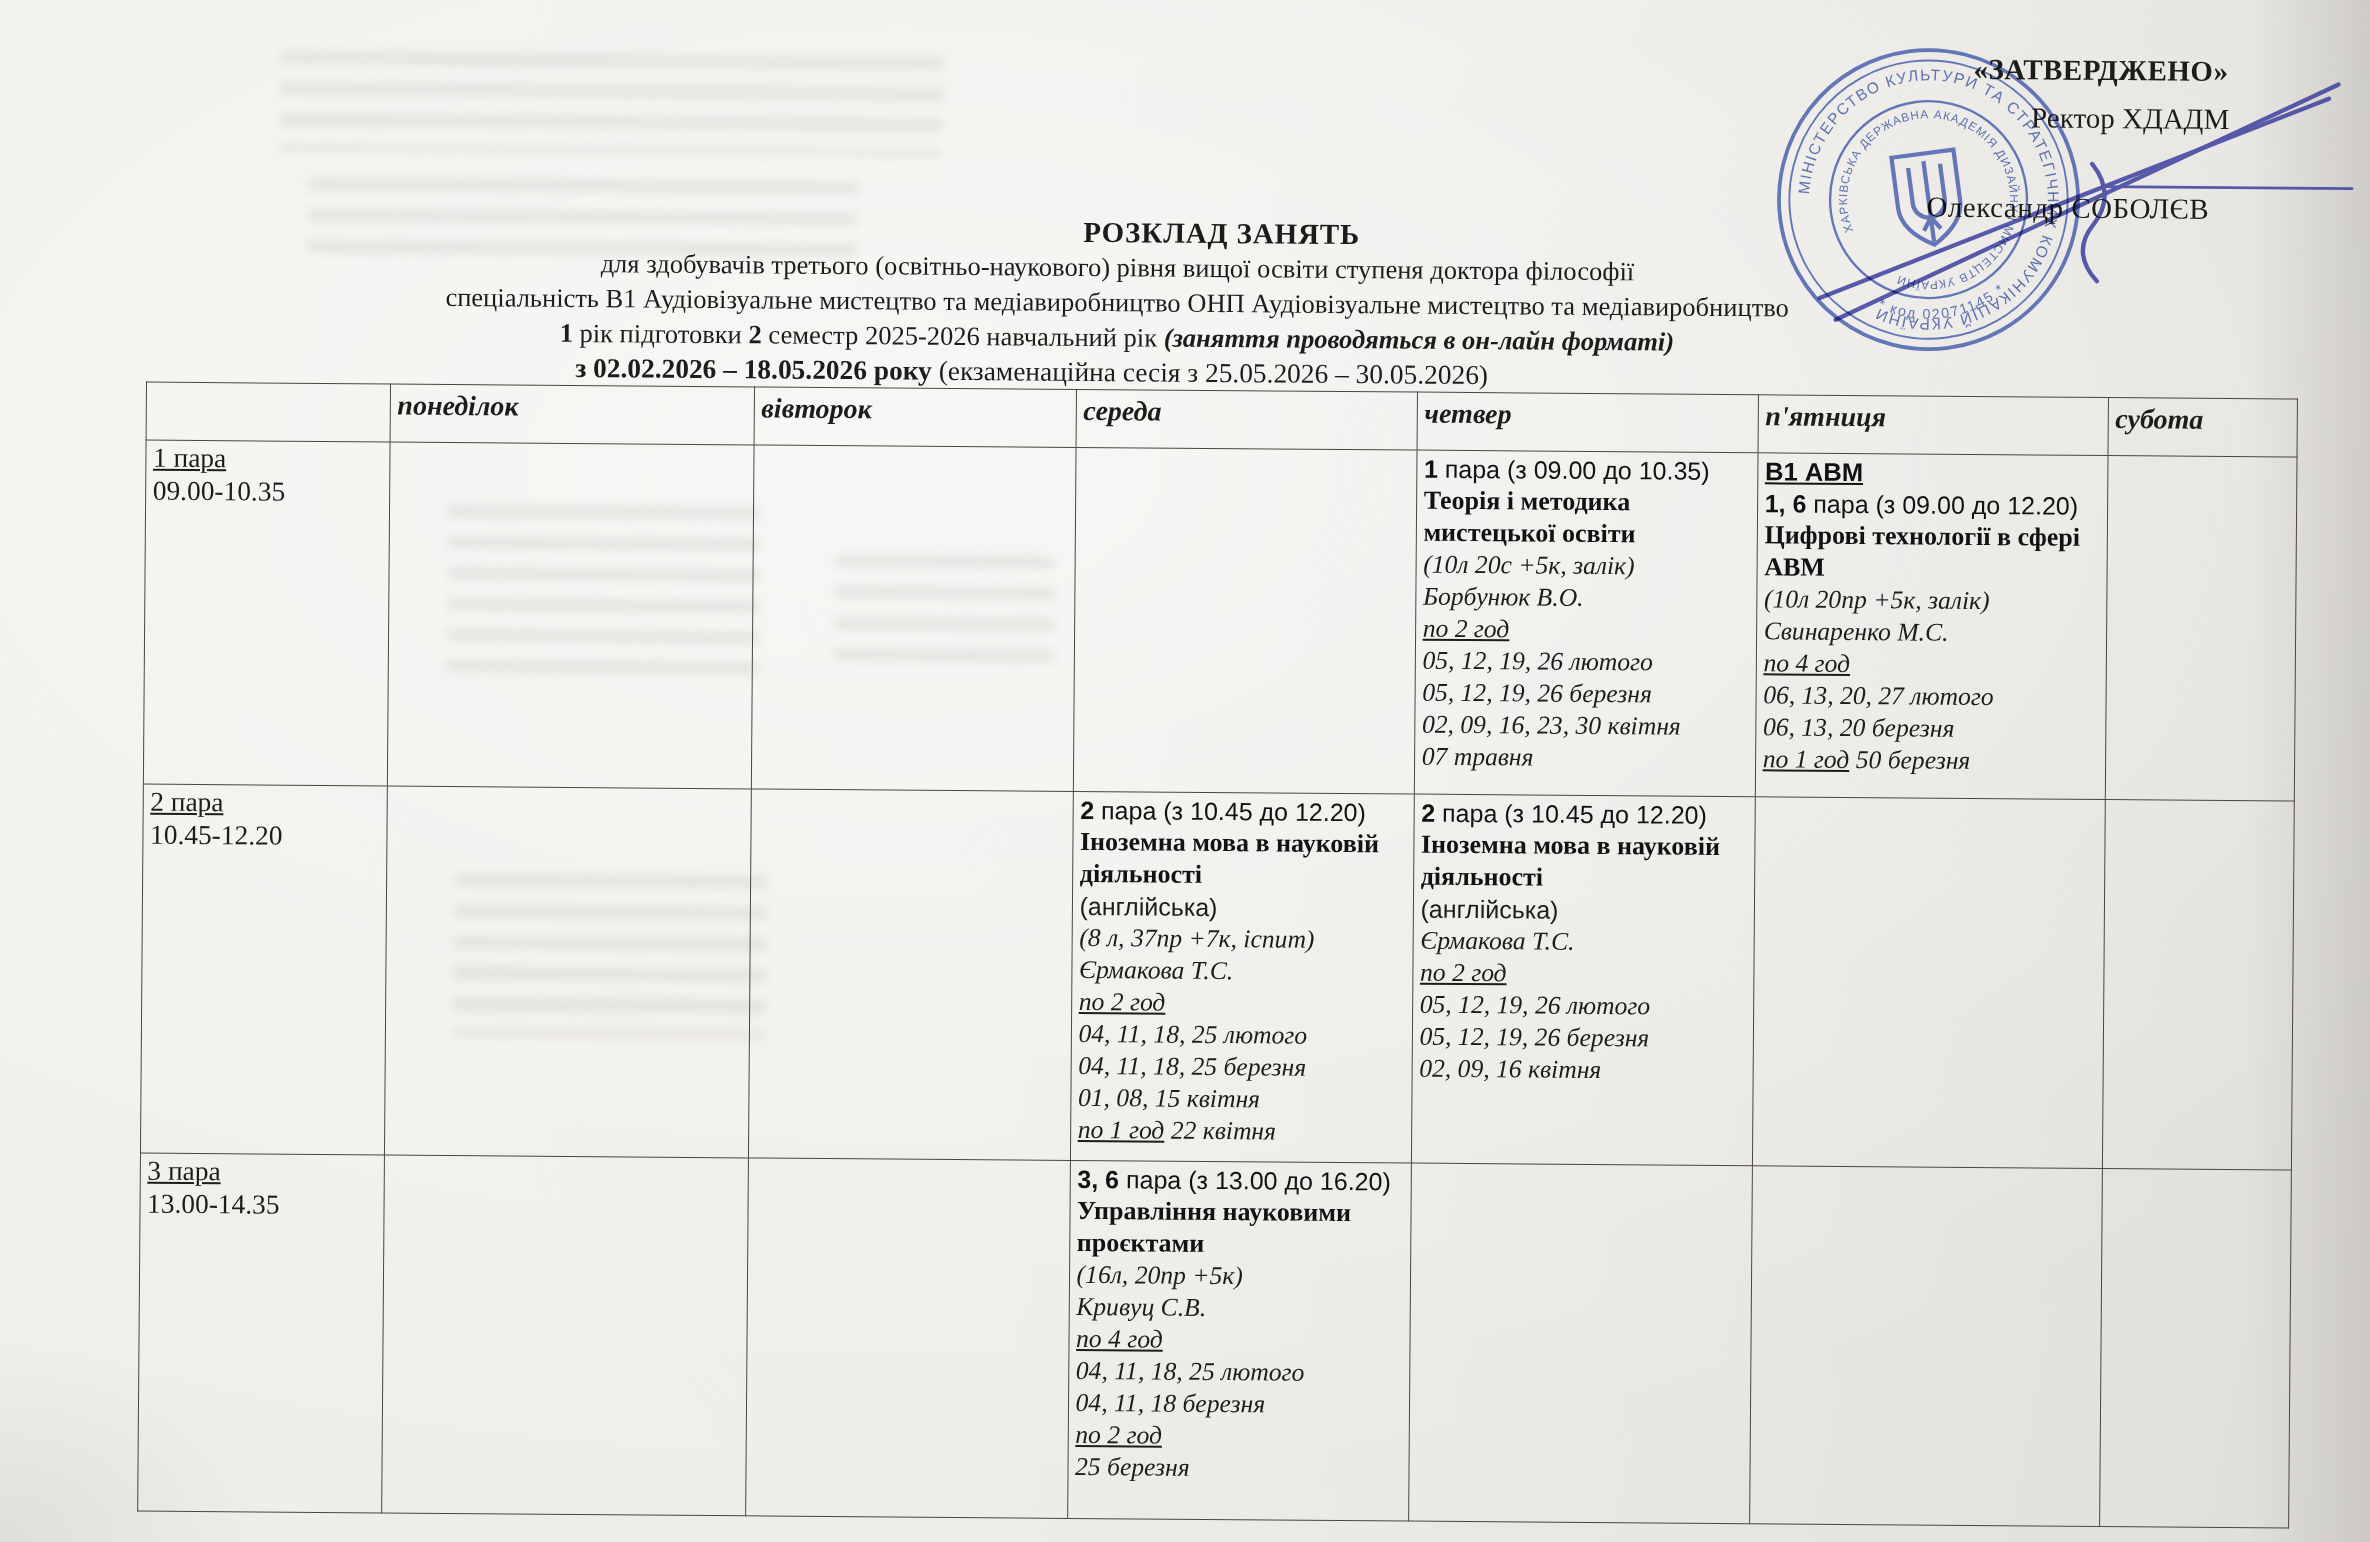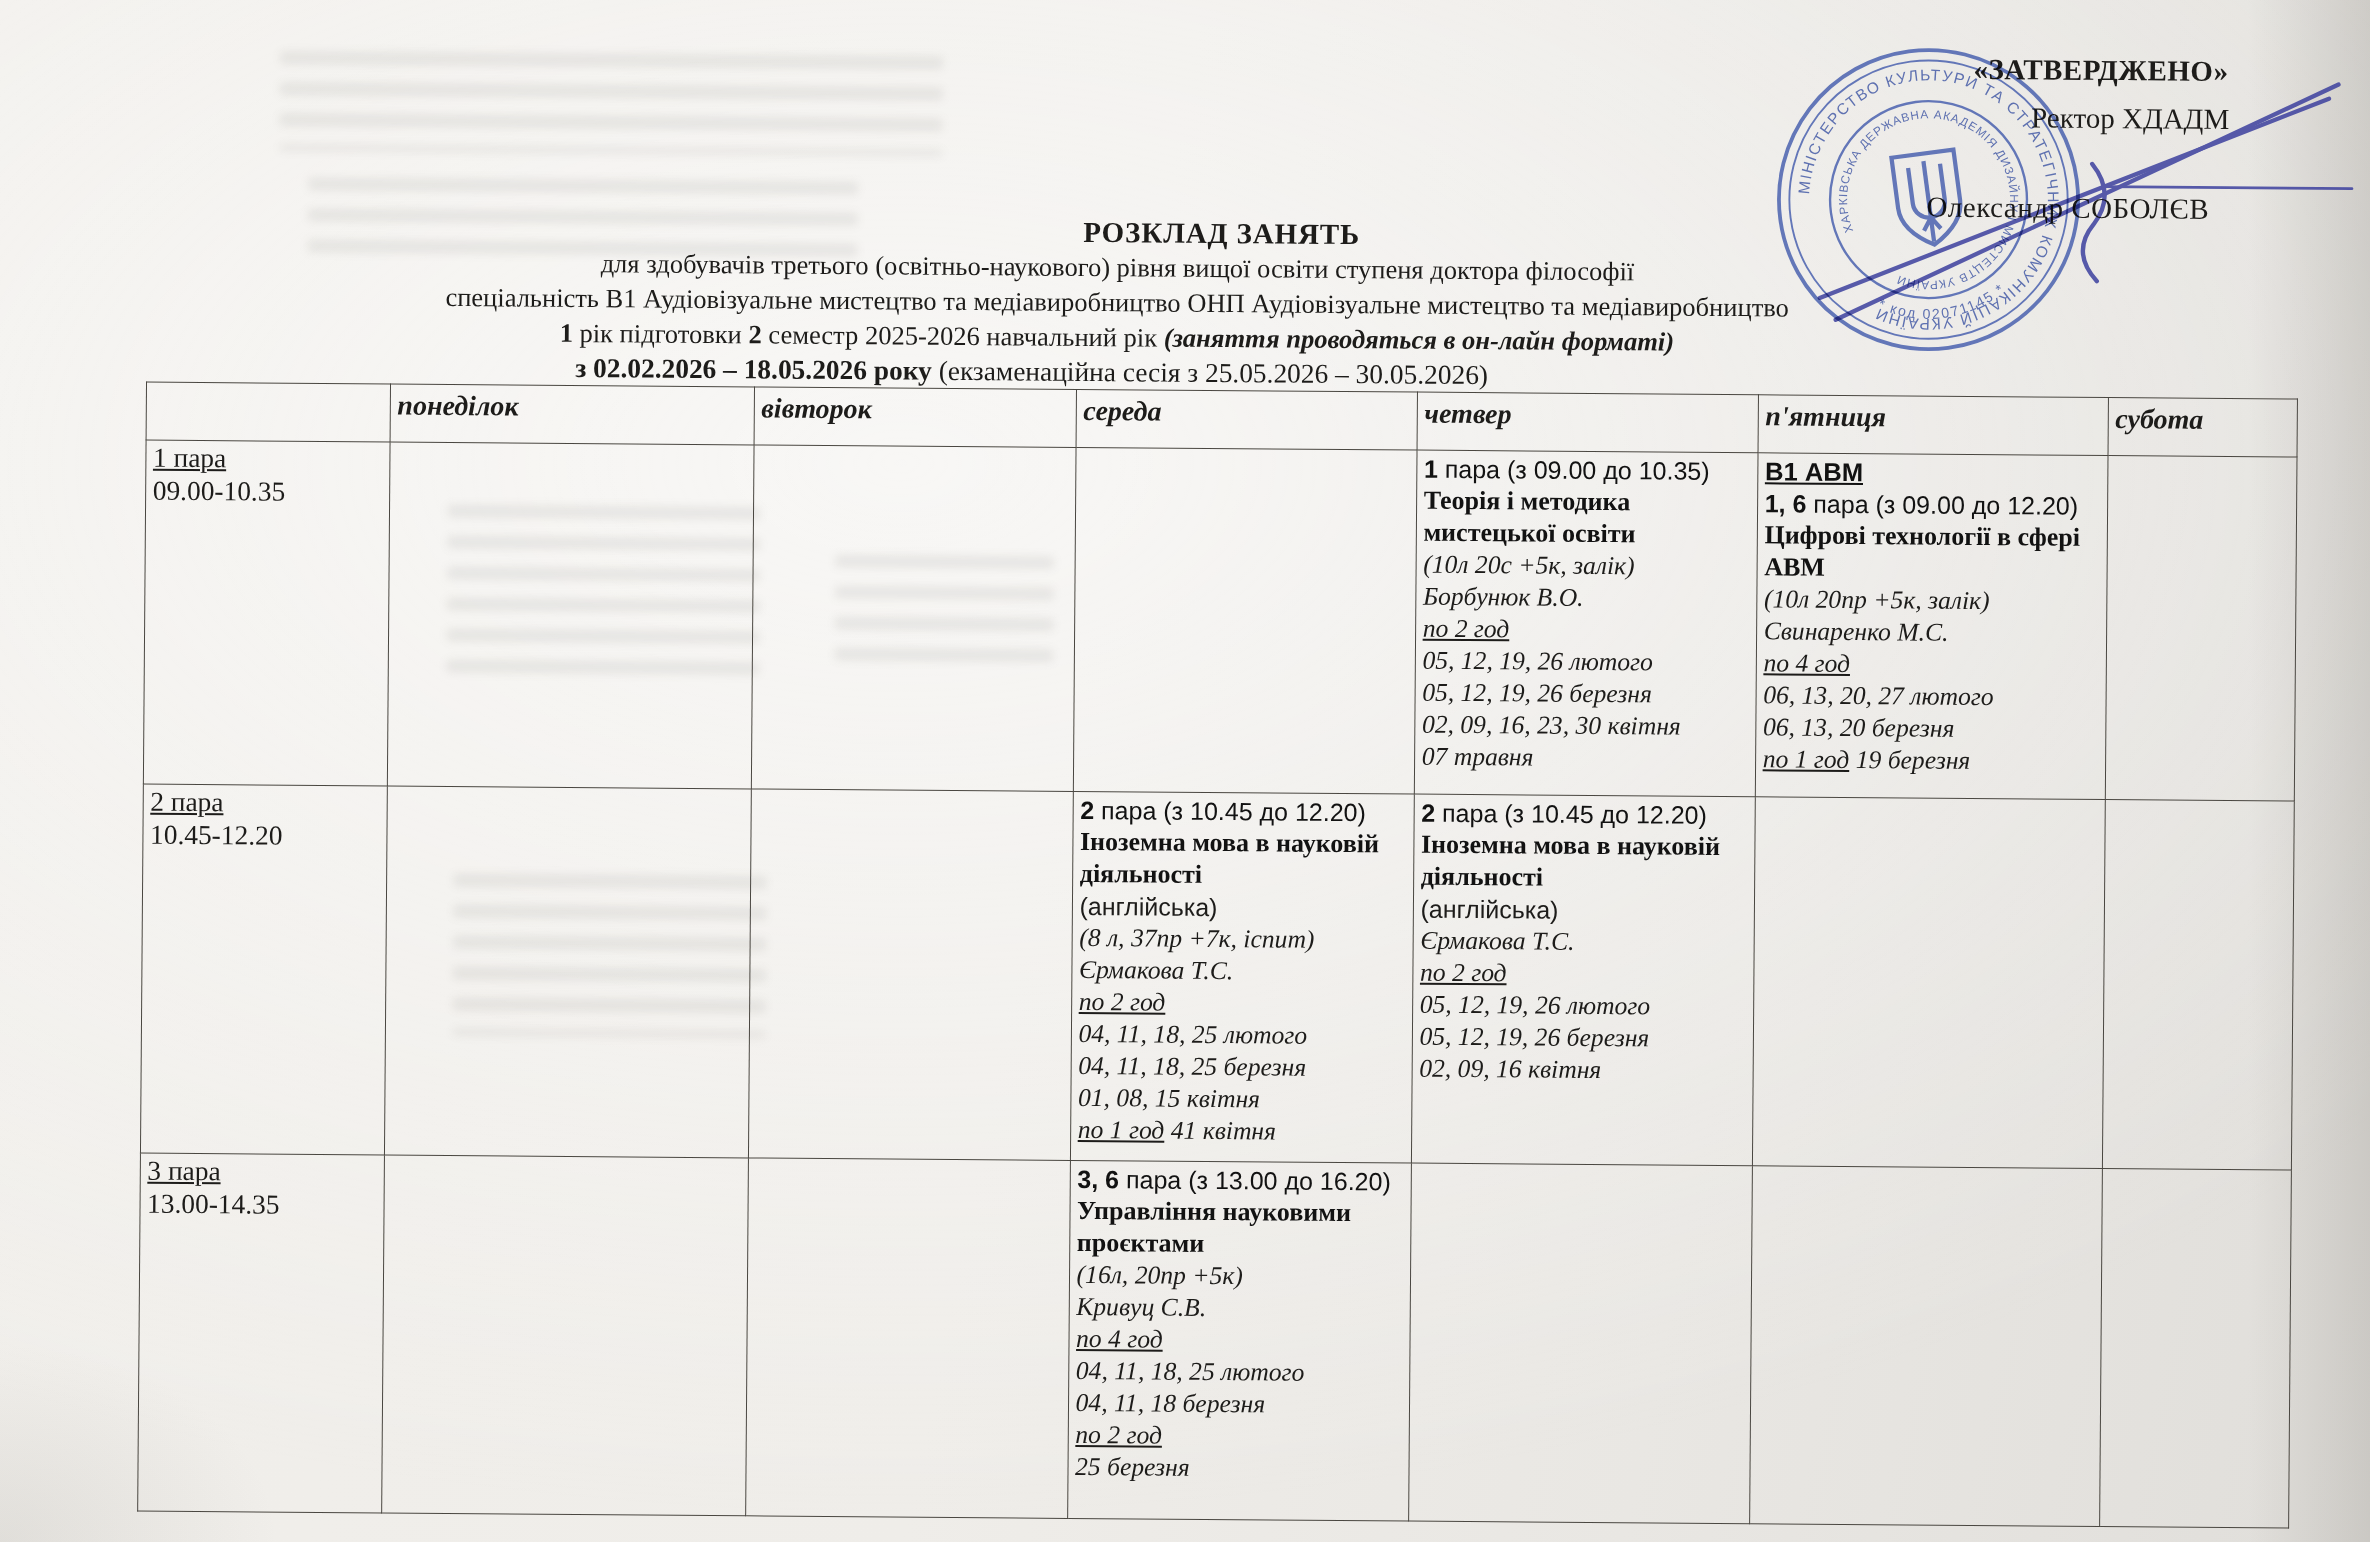--- a/index.html
+++ b/index.html
@@ -158,21 +158,21 @@
       </td>
       <td class="cell">
         <div class="grp">В1 АВМ</div>
         <div class="ct"><span class="num">1, 6</span><span> пара (з 09.00 до 12.20)</span></div>
         <div class="subj">Цифрові технології в сфері АВМ</div>
         <div class="it">(10л 20пр +5к, залік)</div>
         <div class="it">Свинаренко М.С.</div>
         <div class="itu">по 4 год</div>
         <div class="it">06, 13, 20, 27 лютого</div>
         <div class="it">06, 13, 20  березня</div>
-        <div><span class="itu">по 1 год</span><span class="it"> 19  березня</span></div>
+        <div><span class="itu">по 1 год</span><span class="it"> 50  березня</span></div>
       </td>
       <td></td>
     </tr>
 
     <tr style="height:369px">
       <td class="lbl">
         <div class="pair">2 пара</div>
         <div class="time">10.45-12.20</div>
       </td>
       <td></td>
@@ -180,21 +180,21 @@
       <td class="cell">
         <div class="ct"><span class="num">2</span><span> пара (з 10.45 до 12.20)</span></div>
         <div class="subj">Іноземна мова в науковій діяльності</div>
         <div class="lang">(англійська)</div>
         <div class="it">(8 л, 37пр +7к, іспит)</div>
         <div class="it">Єрмакова Т.С.</div>
         <div class="itu">по 2 год</div>
         <div class="it">04, 11, 18, 25 лютого</div>
         <div class="it">04, 11, 18, 25 березня</div>
         <div class="it">01, 08, 15 квітня</div>
-        <div><span class="itu">по 1 год</span><span class="it"> 41 квітня</span></div>
+        <div><span class="itu">по 1 год</span><span class="it"> 22 квітня</span></div>
       </td>
       <td class="cell">
         <div class="ct"><span class="num">2</span><span> пара (з 10.45 до 12.20)</span></div>
         <div class="subj">Іноземна мова в науковій діяльності</div>
         <div class="lang">(англійська)</div>
         <div class="it">Єрмакова Т.С.</div>
         <div class="itu">по 2 год</div>
         <div class="it">05, 12, 19, 26 лютого</div>
         <div class="it">05, 12, 19, 26 березня</div>
         <div class="it">02, 09, 16 квітня</div>

